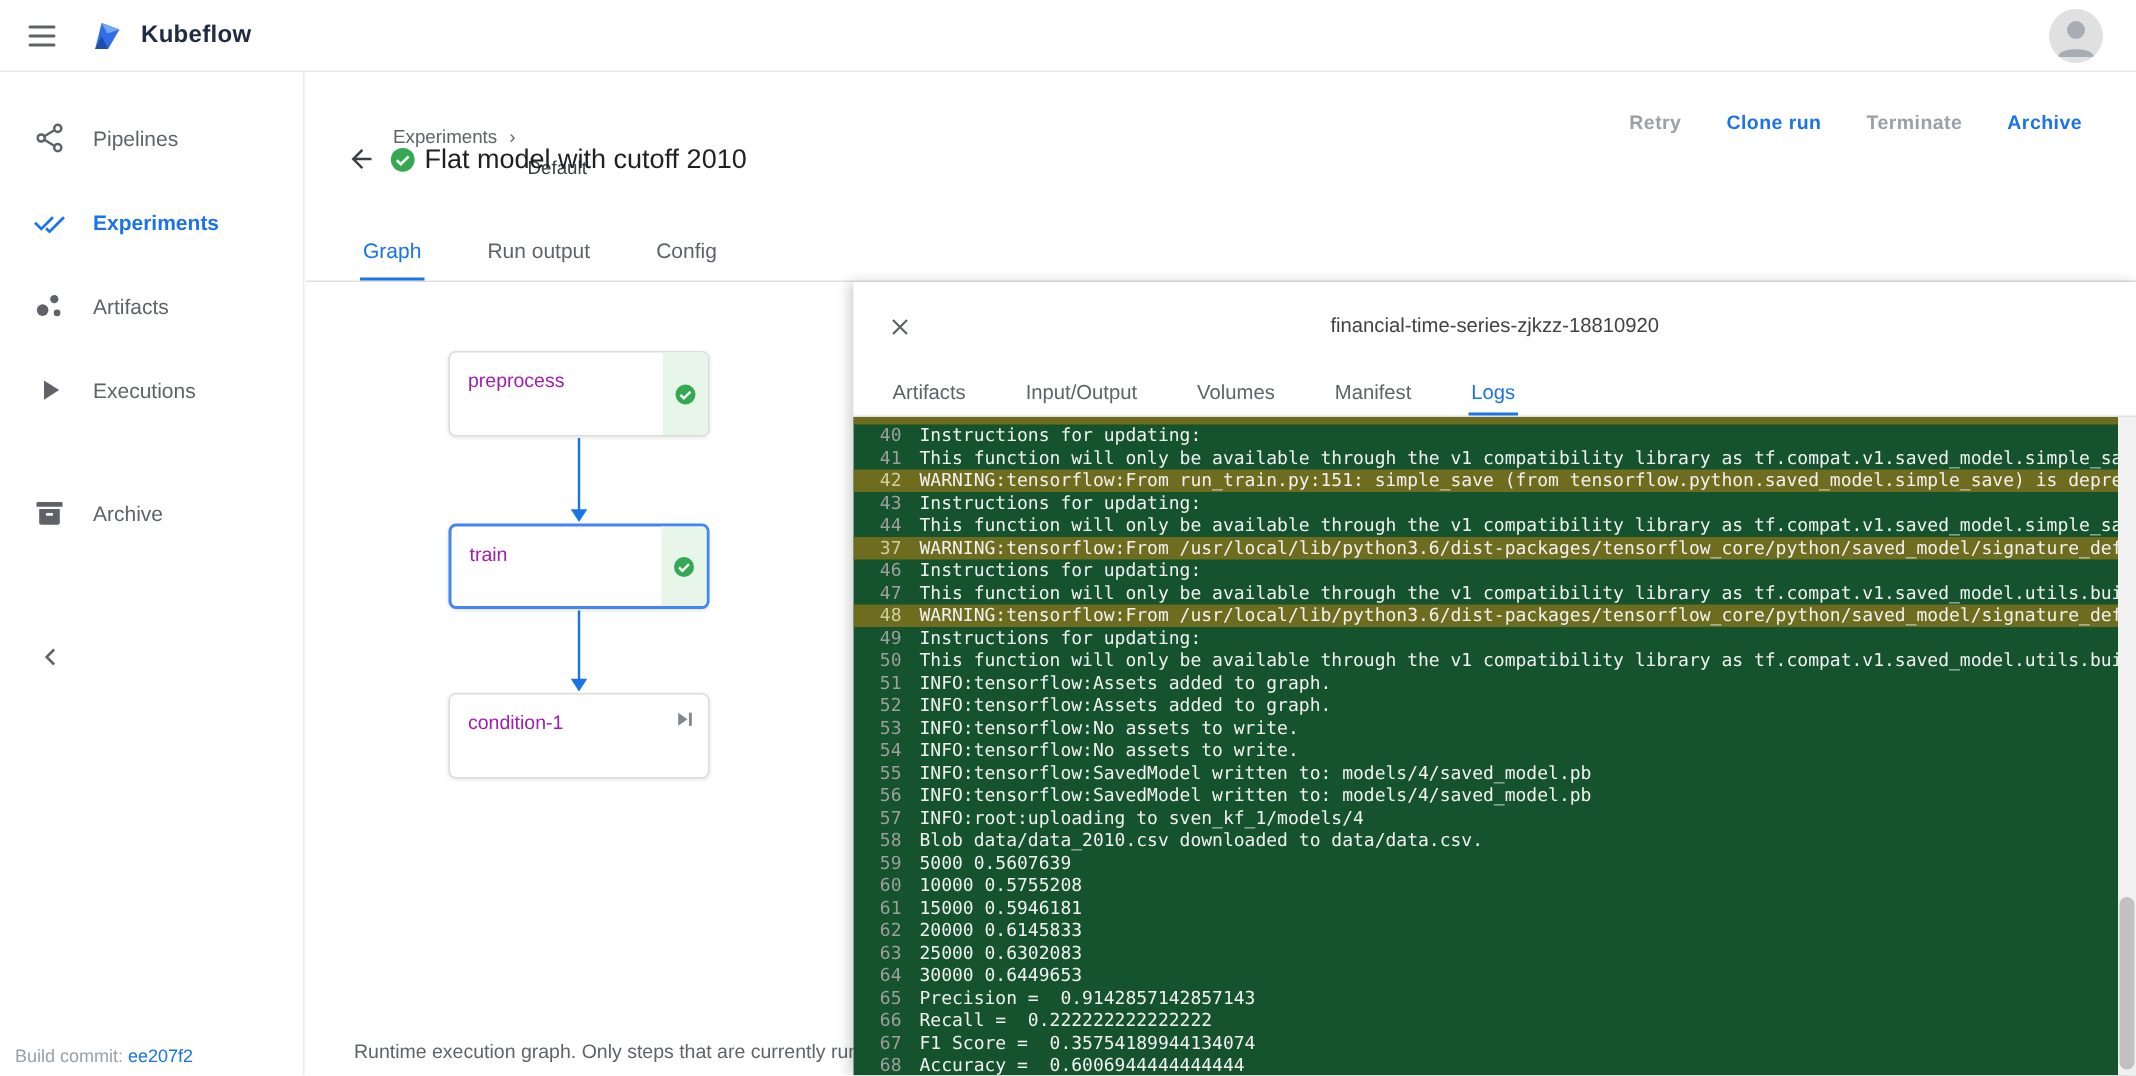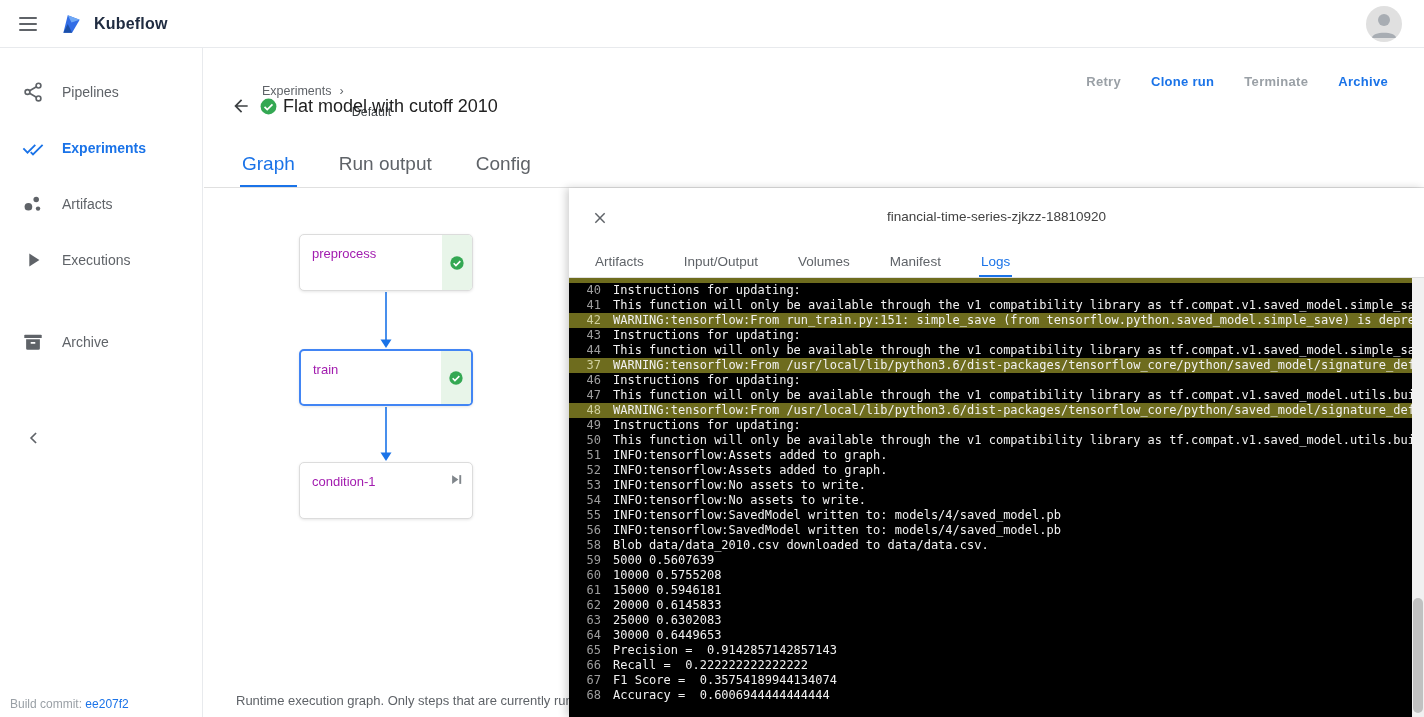--- a/index.html
+++ b/index.html
@@ -38,21 +38,21 @@
   .breadcrumb a { color:#5f6368; text-decoration:none; cursor:pointer; }
   .breadcrumb .crumb-current { color:#3c4043;margin-top:42px; }
   .title-row { position:absolute; top:45px; left:24px; display:flex; align-items:center; gap:5px; }
   .back-btn { background:none; border:none; cursor:pointer; width:26px; height:26px; display:flex; align-items:center; justify-content:center; }
   .page-title { font-size:18px; font-weight:400; color:#212121; }
   .actions { position:absolute; top:26px; right:36px; display:flex; gap:30px; align-items:center;justify-content:flex-end; }
   .act { background:none; border:none; font-family:inherit; font-size:13px; font-weight:700; letter-spacing:.3px; cursor:pointer; }
   .act.disabled { color:#9aa0a6; cursor:default; }
   .act.primary { color:#1a73e8; }
   .tabs { position:absolute; bottom:0; left:36px; display:flex; gap:40px; }
-  .tab { font-size:19px; font-weight:500; color:#5f6368; padding:8px 2px 10px 2px; cursor:pointer;
+  .tab { font-size:14px; font-weight:500; color:#5f6368; padding:8px 2px 10px 2px; cursor:pointer;
          border-bottom:2px solid transparent; }
   .tab.active { color:#1a73e8; border-bottom-color:#1a73e8; }
 
   
   .graph-area { position:absolute; top:140px; left:0; width:366px; bottom:0; background:#fff; overflow:hidden; }
   .edges { position:absolute; top:0; left:0; pointer-events:none; }
   .node { position:absolute; left:95px; width:174px; height:57px; background:#fff; border:1px solid #dcdcdc;
           border-radius:5px; box-shadow:0 1px 3px rgba(0,0,0,.10); cursor:pointer; }
   .node.selected { border:2px solid #4285f4; }
   .node-label { position:absolute; left:12px; top:11px; font-size:13px; color:#a21caf; }
@@ -68,21 +68,21 @@
            box-shadow:-3px 0 8px rgba(0,0,0,.18); }
   .panel-head { position:relative; height:58px; }
   .close-btn { position:absolute; left:20px; top:19px; width:22px; height:22px; background:none; border:none; cursor:pointer;
                display:flex; align-items:center; justify-content:center; }
   .panel-title { text-align:center; line-height:58px; font-size:13.5px; color:#424242; }
   .panel-tabs { display:flex; gap:36px; padding-left:24px; border-bottom:1px solid #e0e0e0; height:32px; }
   .ptab { font-size:13.5px; font-weight:500; color:#5f6368; cursor:pointer; border-bottom:2px solid transparent; padding:2px 2px 0 2px; line-height:28px; }
   .ptab.active { color:#1a73e8; border-bottom-color:#1a73e8; }
 
   
-  .console { position:absolute; top:90px; left:0; right:0; bottom:0; background:#000000; overflow:hidden;
+  .console { position:absolute; top:90px; left:0; right:0; bottom:0; background:#14532d; overflow:hidden;
              font-family:"DejaVu Sans Mono", monospace; font-size:12px; }
   .partial-line { height:5px; }
   .log-line { height:15px; line-height:15px; white-space:pre; overflow:hidden; padding-left:6px; }
   .log-line.warn, .partial-line.warn { background:#6e6c1e; }
   .log-num { display:inline-block; min-width:26px; text-align:right; margin-right:12px; color:#9e9e9e; }
   .log-line.warn .log-num { color:#cfcf9e; }
   .log-text { color:#f1f1f1; }
   .console-scrollbar { position:absolute; top:0; right:0; bottom:0; width:12px; background:#f1f1f1; cursor:pointer; }
   .console-scrollbar .thumb { position:absolute; right:1px; width:10px; height:115px; bottom:4px; background:#c1c1c1; border-radius:5px; }
 </style>
@@ -270,20 +270,21 @@
           <div class="log-line"><span class="log-num">47</span><span class="log-text">This function will only be available through the v1 compatibility library as tf.compat.v1.saved_model.utils.build_tensor_info or tf.compat.v1.saved_model.build_tensor_info.</span></div>
           <div class="log-line warn"><span class="log-num">48</span><span class="log-text">WARNING:tensorflow:From /usr/local/lib/python3.6/dist-packages/tensorflow_core/python/saved_model/signature_def_utils_impl.py:201: build_tensor_info (from tensorflow.python.saved_model.utils_impl) is deprecated and will be removed in a future version.</span></div>
           <div class="log-line"><span class="log-num">49</span><span class="log-text">Instructions for updating:</span></div>
           <div class="log-line"><span class="log-num">50</span><span class="log-text">This function will only be available through the v1 compatibility library as tf.compat.v1.saved_model.utils.build_tensor_info or tf.compat.v1.saved_model.build_tensor_info.</span></div>
           <div class="log-line"><span class="log-num">51</span><span class="log-text">INFO:tensorflow:Assets added to graph.</span></div>
           <div class="log-line"><span class="log-num">52</span><span class="log-text">INFO:tensorflow:Assets added to graph.</span></div>
           <div class="log-line"><span class="log-num">53</span><span class="log-text">INFO:tensorflow:No assets to write.</span></div>
           <div class="log-line"><span class="log-num">54</span><span class="log-text">INFO:tensorflow:No assets to write.</span></div>
           <div class="log-line"><span class="log-num">55</span><span class="log-text">INFO:tensorflow:SavedModel written to: models/4/saved_model.pb</span></div>
           <div class="log-line"><span class="log-num">56</span><span class="log-text">INFO:tensorflow:SavedModel written to: models/4/saved_model.pb</span></div>
+          <div class="log-line"><span class="log-num">57</span><span class="log-text">INFO:root:uploading to sven_kf_1/models/4</span></div>
           <div class="log-line"><span class="log-num">58</span><span class="log-text">Blob data/data_2010.csv downloaded to data/data.csv.</span></div>
           <div class="log-line"><span class="log-num">59</span><span class="log-text">5000 0.5607639</span></div>
           <div class="log-line"><span class="log-num">60</span><span class="log-text">10000 0.5755208</span></div>
           <div class="log-line"><span class="log-num">61</span><span class="log-text">15000 0.5946181</span></div>
           <div class="log-line"><span class="log-num">62</span><span class="log-text">20000 0.6145833</span></div>
           <div class="log-line"><span class="log-num">63</span><span class="log-text">25000 0.6302083</span></div>
           <div class="log-line"><span class="log-num">64</span><span class="log-text">30000 0.6449653</span></div>
           <div class="log-line"><span class="log-num">65</span><span class="log-text">Precision =  0.9142857142857143</span></div>
           <div class="log-line"><span class="log-num">66</span><span class="log-text">Recall =  0.222222222222222</span></div>
           <div class="log-line"><span class="log-num">67</span><span class="log-text">F1 Score =  0.35754189944134074</span></div>

